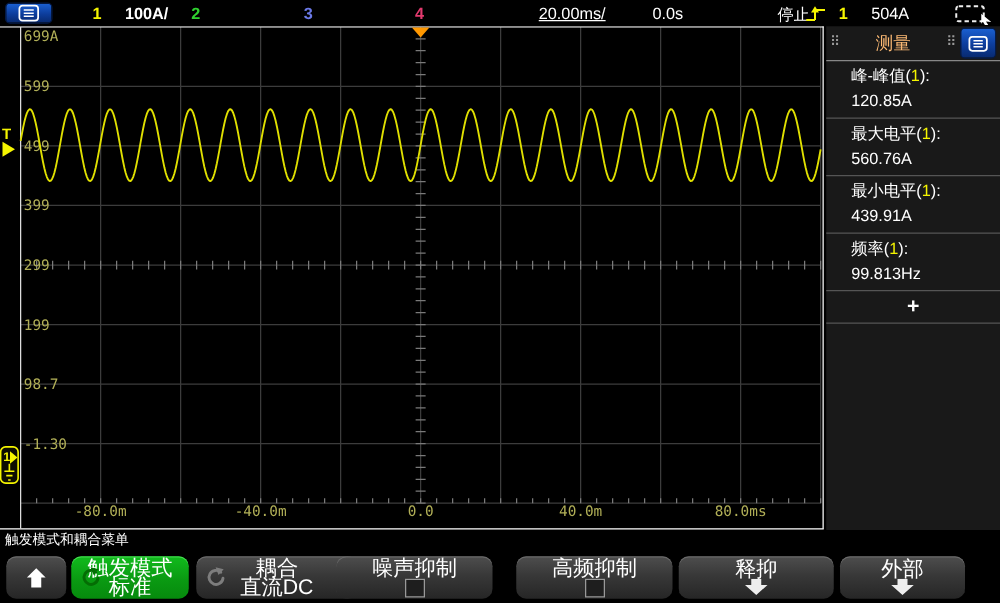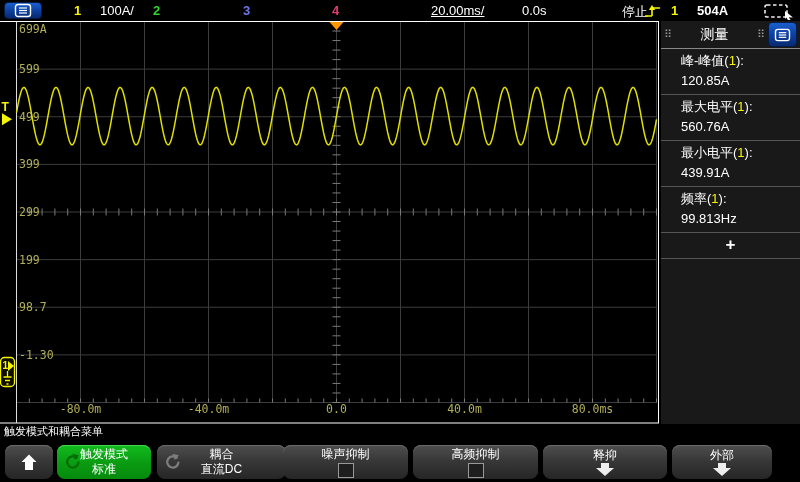--- a/index.html
+++ b/index.html
@@ -23,35 +23,35 @@
   
   #panel{
     position:absolute;left:661px;top:21px;width:139px;height:403px;
     background:#191919;box-sizing:border-box;font-size:13px;
   }
   #panel-header{
     position:relative;height:28px;display:flex;align-items:center;
     border-bottom:1px solid #888;padding:0 3px;box-sizing:border-box;
   }
   .dots{color:#999;font-size:11px;line-height:1;}
-  #panel-title{flex:1;text-align:center;font-size:14px;color:#ffffff;}
+  #panel-title{flex:1;text-align:center;font-size:14px;color:#fdba74;}
   .mrow{border-bottom:1px solid #555;padding:3px 5px 2px 20px;}
   .mlabel{color:#fff;}
   .chan{color:#f5f500;}
   .mval{padding:3px 2px 4px 0;color:#fff;}
   #add-row{border-bottom:1px solid #555;text-align:center;padding:3px 0 5px 0;}
   #add-row .plus{font-size:17px;font-weight:bold;color:#fff;line-height:1;}
   
   #statusbar{position:absolute;left:4px;top:424px;font-size:11px;color:#fff;}
   .mbtn{
     position:absolute;top:445px;height:34px;border-radius:8px;box-sizing:border-box;
     background:linear-gradient(180deg,#4e4e4e,#383838 45%,#262626);
     box-shadow:inset 0 1px 0 #6a6a6a;
     display:flex;flex-direction:column;align-items:center;justify-content:center;
-    font-size:12px;color:#fff;line-height:15px;
+    font-size:17px;color:#fff;line-height:15px;
   }
   .mbtn.green{
     background:linear-gradient(180deg,#11bb1d,#0a9a12 55%,#068a0d);
     box-shadow:inset 0 1px 0 #45d850;
   }
   .rot-icon{position:absolute;left:7px;top:8px;}
   .checkbox{width:14px;height:13px;border:1px solid #999;background:#1e1e1e;margin-top:1px;}
 </style>
 </head>
 <body>
@@ -59,33 +59,33 @@
 <div id="topbar">
   <div class="blue-btn" style="left:4px;top:2px;width:38px;height:17px;">
     <svg width="18" height="15" viewBox="0 0 18 15">
       <rect x="1.5" y="1.5" width="15" height="12" rx="2.5" fill="none" stroke="#fff" stroke-width="1.4"></rect>
       <line x1="5" y1="5" x2="13" y2="5" stroke="#fff" stroke-width="1.2"></line>
       <line x1="5" y1="7.5" x2="13" y2="7.5" stroke="#fff" stroke-width="1.2"></line>
       <line x1="5" y1="10" x2="13" y2="10" stroke="#fff" stroke-width="1.2"></line>
     </svg>
   </div>
   <span class="ch" style="left:74px;color:#f5f500;">1</span>
-  <span style="left:100px;">100A/</span>
+  <span style="left:100px;font-weight:bold;">100A/</span>
   <span class="ch" style="left:153px;color:#2fd32f;">2</span>
   <span class="ch" style="left:243px;color:#6b79e8;">3</span>
   <span class="ch" style="left:332px;color:#e23a6e;">4</span>
   <span style="left:431px;text-decoration:underline;">20.00ms/</span>
   <span style="left:522px;">0.0s</span>
   <span style="left:582px;margin-left:40px;">停止</span>
   <svg class="abs" style="left:644px;top:3px;" width="20" height="16" viewBox="0 0 20 16">
     <path d="M1 13 H8 M8 13 V5 M8 5 H16" fill="none" stroke="#f5f500" stroke-width="1.6"></path>
     <polygon points="4.8,7 11.2,7 8,2" fill="#f5f500"></polygon>
   </svg>
   <span class="ch" style="left:671px;color:#f5f500;">1</span>
-  <span style="left:697px;font-weight:bold;">504A</span>
+  <span style="left:697px;">504A</span>
   <svg class="abs" style="left:763px;top:2px;" width="32" height="18" viewBox="0 0 32 18">
     <rect x="2" y="3" width="22" height="12" rx="2" fill="none" stroke="#eee" stroke-width="1.6" stroke-dasharray="3.5 2.5"></rect>
     <polygon points="22,9 30,15.5 25.8,15.2 27.6,18 24.9,18 23.3,15.4 22,17" fill="#fff"></polygon>
   </svg>
 </div>
 
 <svg id="plot-svg" width="660" height="403" viewBox="0 0 660 403">
     <line x1="80.5" y1="0.5" x2="80.5" y2="381.5" stroke="#3c3c3c"></line>
     <line x1="144.5" y1="0.5" x2="144.5" y2="381.5" stroke="#3c3c3c"></line>
     <line x1="208.5" y1="0.5" x2="208.5" y2="381.5" stroke="#3c3c3c"></line>
@@ -189,21 +189,21 @@
 
 <div class="mbtn" style="left:157px;width:129px;">
   <svg class="rot-icon" width="16" height="16" viewBox="0 0 18 18">
     <path d="M14.2 5.4 A6.3 6.3 0 1 0 16.2 10.8" fill="none" stroke="#7d7d7d" stroke-width="2.6" stroke-linecap="round"></path>
     <polygon points="9.5,0.8 16.8,2.6 12.2,7.8" fill="#7d7d7d"></polygon>
   </svg>
   <div>耦合</div>
   <div>直流DC</div>
 </div>
 
-<div class="mbtn" style="left:283px;width:125px;">
+<div class="mbtn" style="left:269px;width:125px;">
   <div>噪声抑制</div>
   <div class="checkbox"></div>
 </div>
 
 <div class="mbtn" style="left:413px;width:125px;">
   <div>高频抑制</div>
   <div class="checkbox"></div>
 </div>
 
 <div class="mbtn" style="left:543px;width:124px;">

